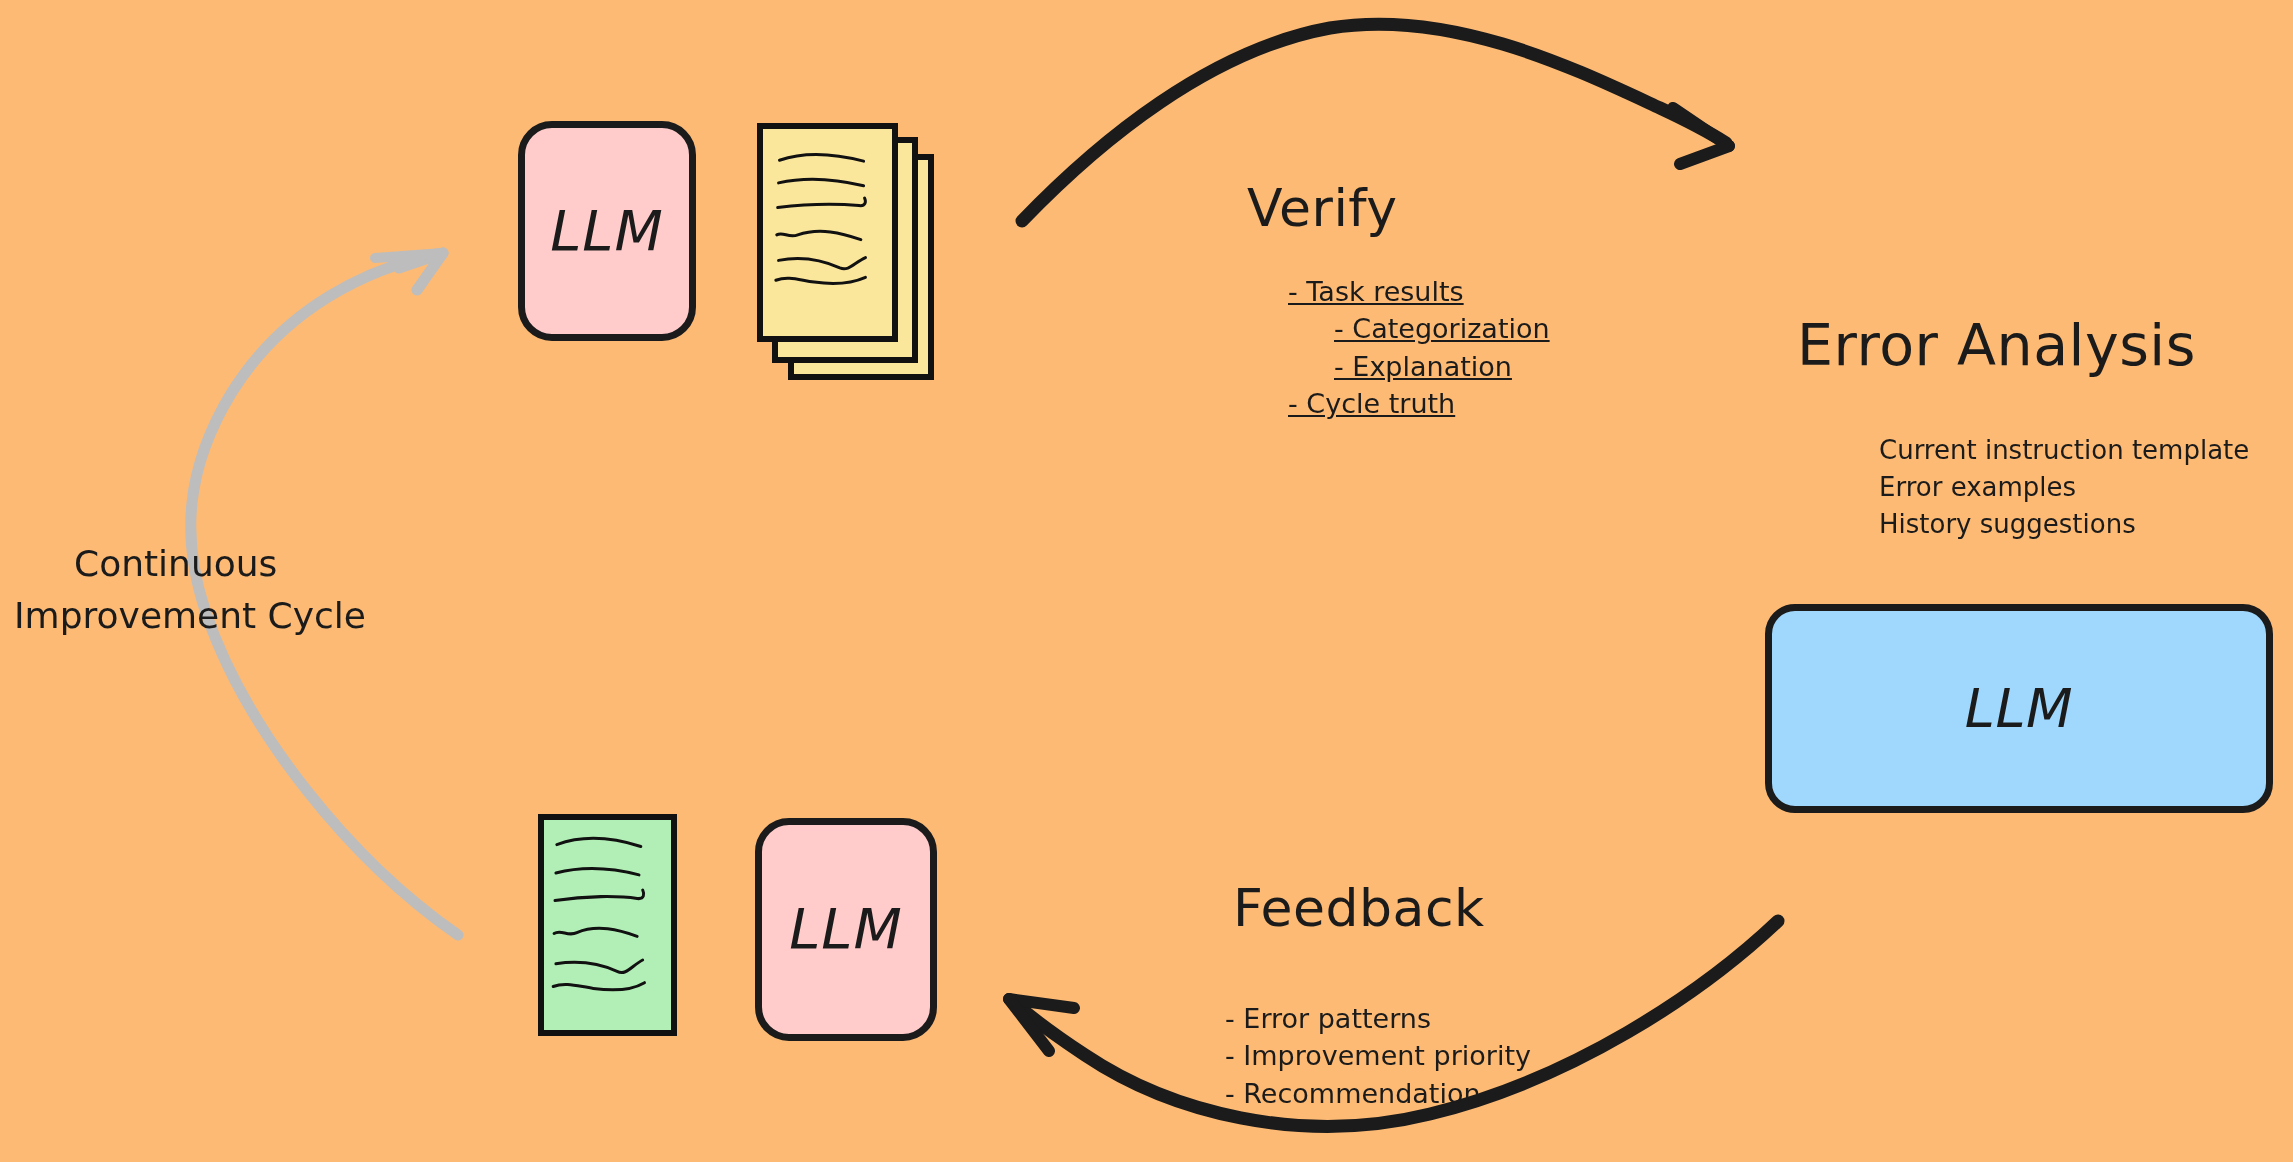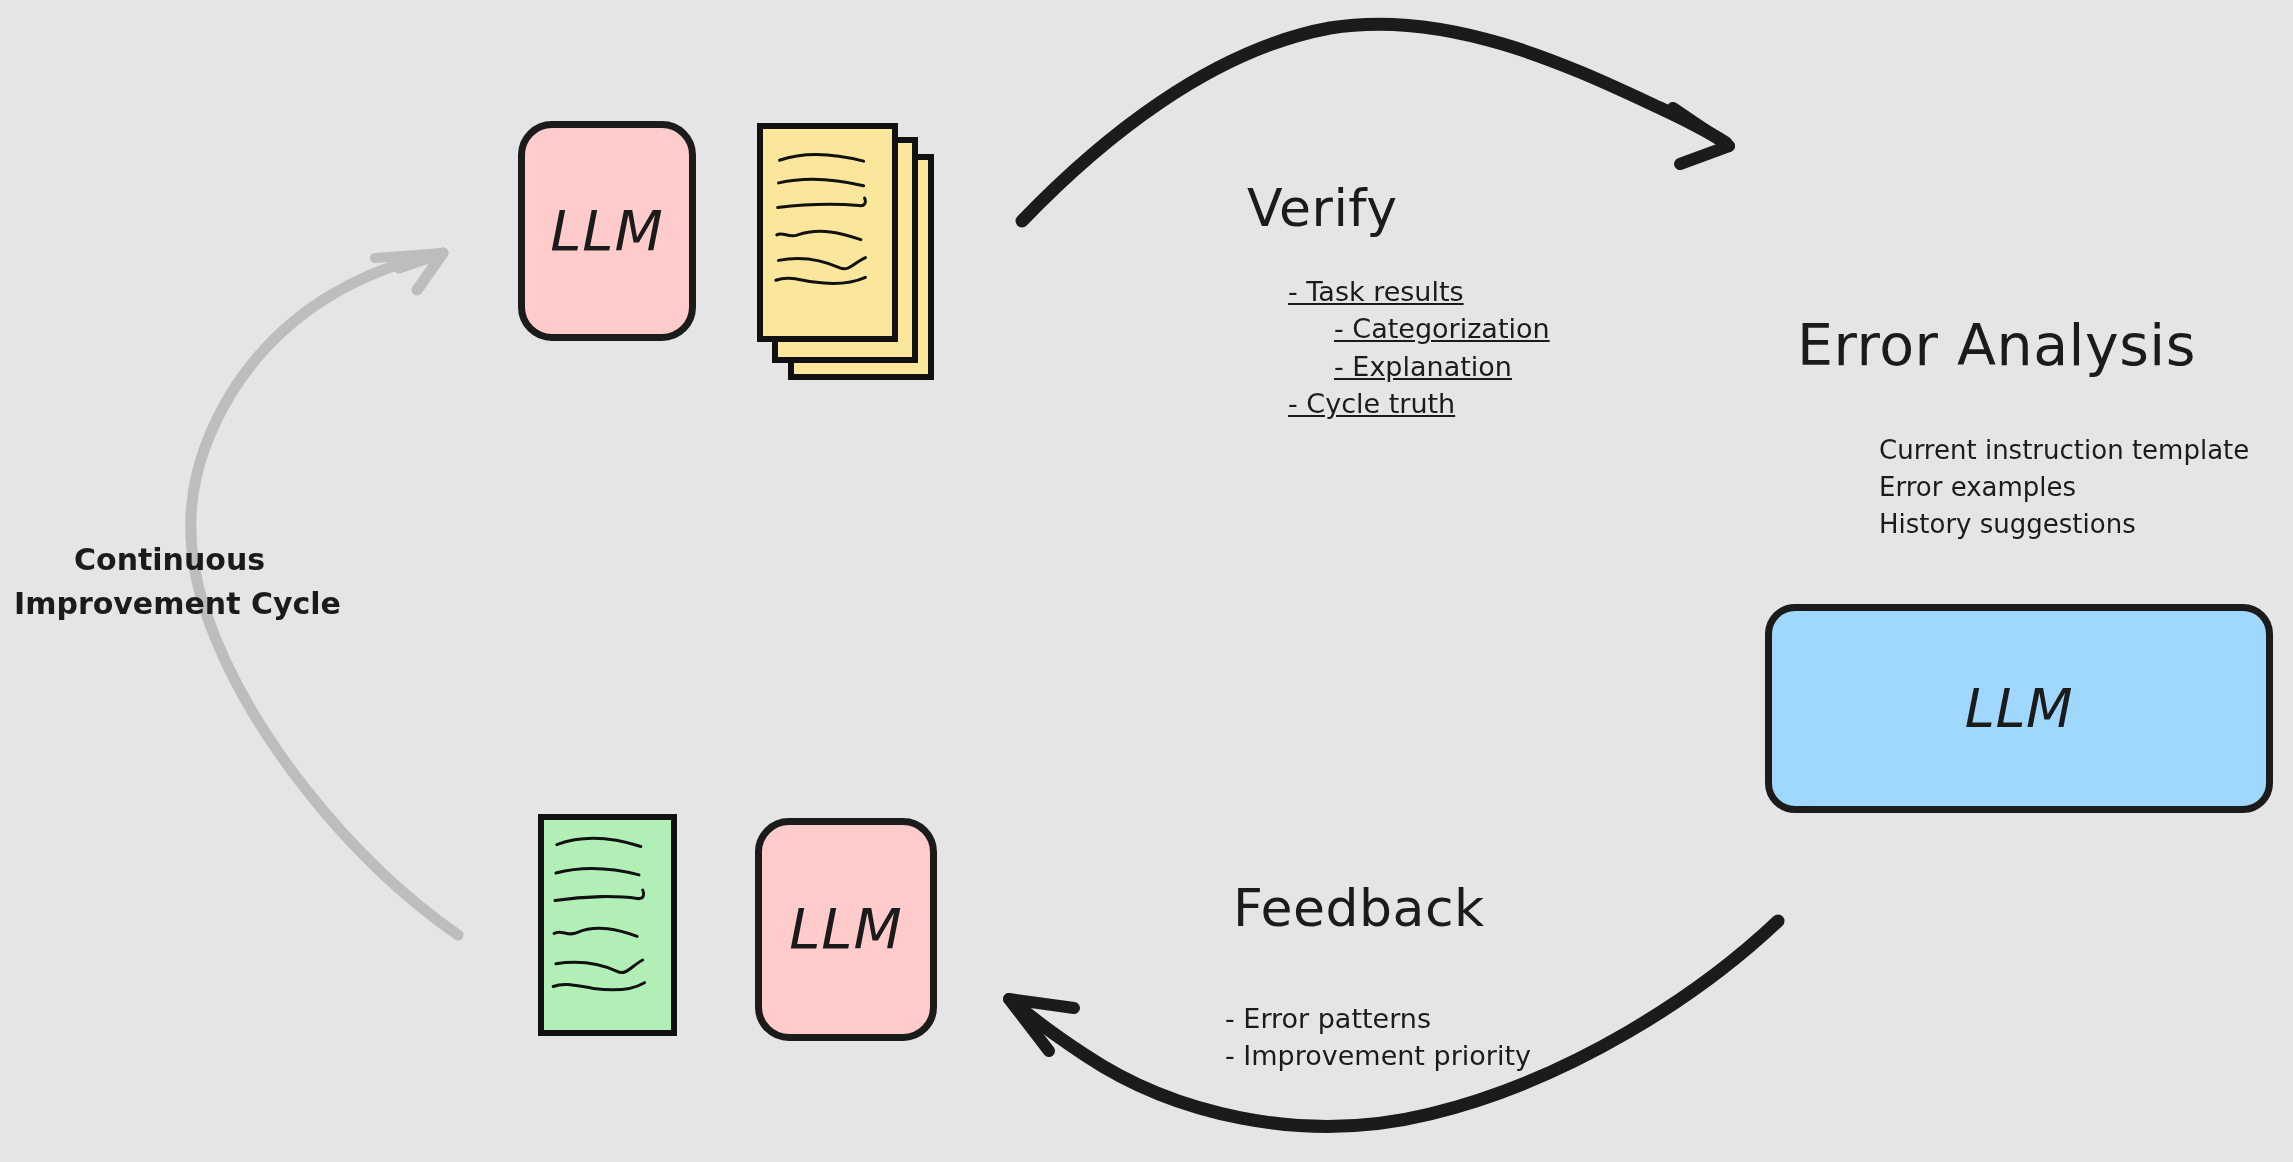--- a/index.html
+++ b/index.html
@@ -7,21 +7,21 @@
     padding: 0;
     background: #ffffff;
   }
   body {
     font-family: "DejaVu Sans", sans-serif;
   }
   #canvas {
     position: relative;
     width: 2293px;
     height: 1162px;
-    background: #e5e5e5;
+    background: #fdba74;
     overflow: hidden;
   }
   #arrow-layer {
     position: absolute;
     left: 0;
     top: 0;
     width: 2293px;
     height: 1162px;
     pointer-events: none;
   }
@@ -125,25 +125,24 @@
 
   #feedback-heading { left: 1233px; top: 878px; }
   #feedback-list    { left: 1225px; top: 968px; margin-top: 32px; }
 
   #cycle-label {
     position: absolute;
     left: 14px;
     top: 538px;
     color: #1b1b1b;
     font-family: "DejaVu Sans", sans-serif;
-    font-size: 30px;
+    font-size: 36px;
     line-height: 1.45;
     white-space: nowrap;
     text-align: left;
-    font-weight: bold;
   }
   #cycle-label .cl-line { display: block; }
   #cycle-label .cl-line.first { padding-left: 60px; }
 </style>
 </head>
 <body>
 
 <div id="canvas">
 
   <svg id="arrow-layer" viewBox="0 0 2293 1162">
@@ -212,20 +211,21 @@
   </div>
 
   <div class="llm-box" id="llm-reasoning">
     <span class="llm-label"><span>LLM</span><br></span>
   </div>
 
   <div class="hand-heading" id="feedback-heading">Feedback</div>
   <div class="hand-list" id="feedback-list">
     <span class="li">- Error patterns</span>
     <span class="li">- Improvement priority</span>
+    <span class="li">- Recommendation</span>
   </div>
 
   <div class="sheet sheet-green" id="doc-green">
     <svg class="sheet-lines" viewBox="0 0 139 222" preserveAspectRatio="none">
       <path d="M 14 26 C 42 16, 74 18, 106 28" fill="none" stroke="#111" stroke-width="3.2" stroke-linecap="round"></path>
       <path d="M 13 56 C 45 48, 76 51, 104 58" fill="none" stroke="#111" stroke-width="3.2" stroke-linecap="round"></path>
       <path d="M 12 85 C 46 80, 82 80, 102 83 C 110 84, 110 78, 108 74" fill="none" stroke="#111" stroke-width="3.2" stroke-linecap="round"></path>
       <path d="M 11 120 C 19 115, 26 124, 36 119 C 58 110, 82 116, 102 123" fill="none" stroke="#111" stroke-width="3.2" stroke-linecap="round"></path>
       <path d="M 13 152 C 40 148, 64 153, 80 160 C 90 165, 96 154, 108 148" fill="none" stroke="#111" stroke-width="3.2" stroke-linecap="round"></path>
       <path d="M 10 176 C 24 171, 38 176, 54 178 C 76 181, 96 180, 110 172" fill="none" stroke="#111" stroke-width="3.2" stroke-linecap="round"></path>

